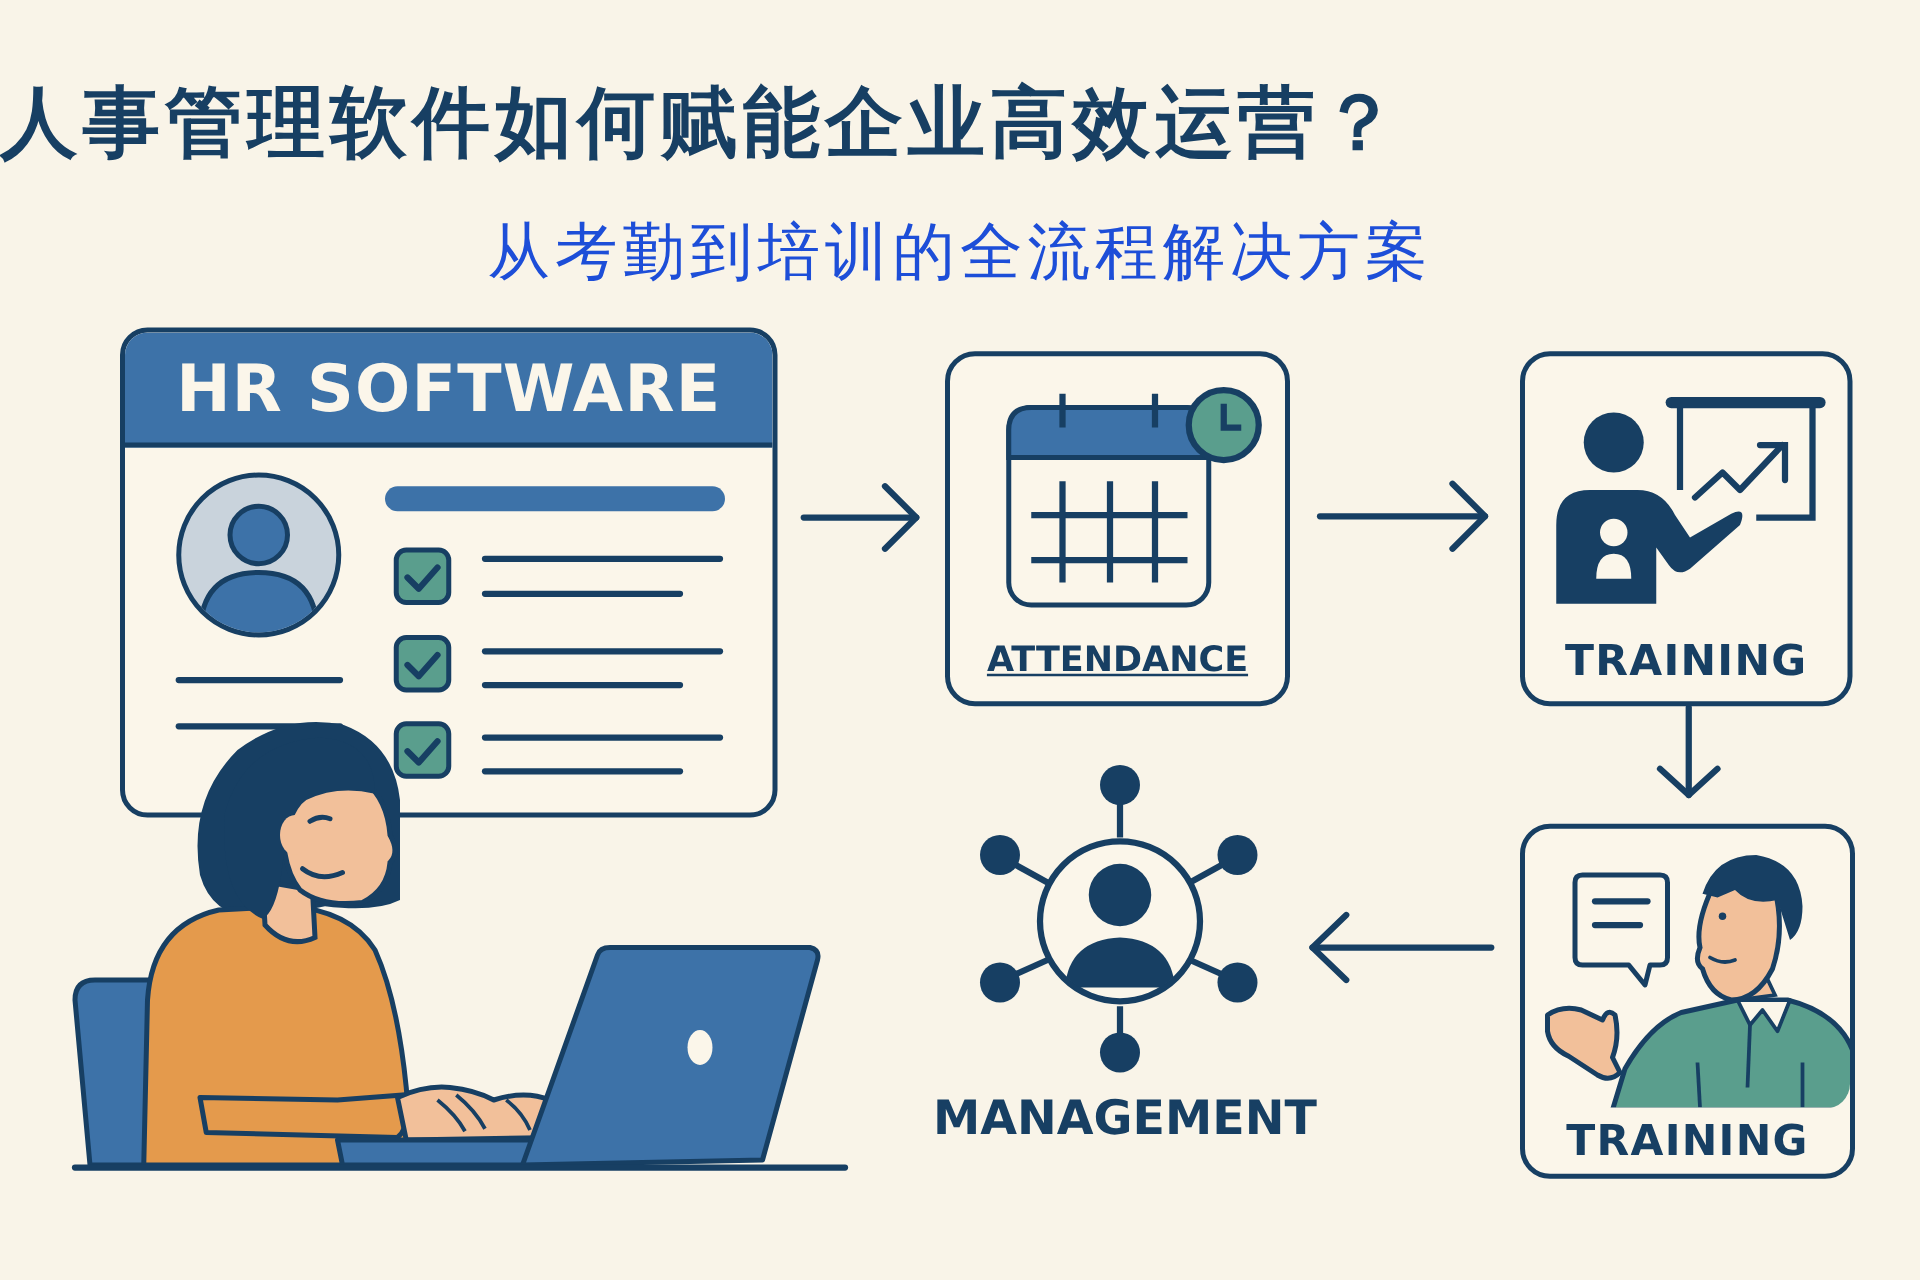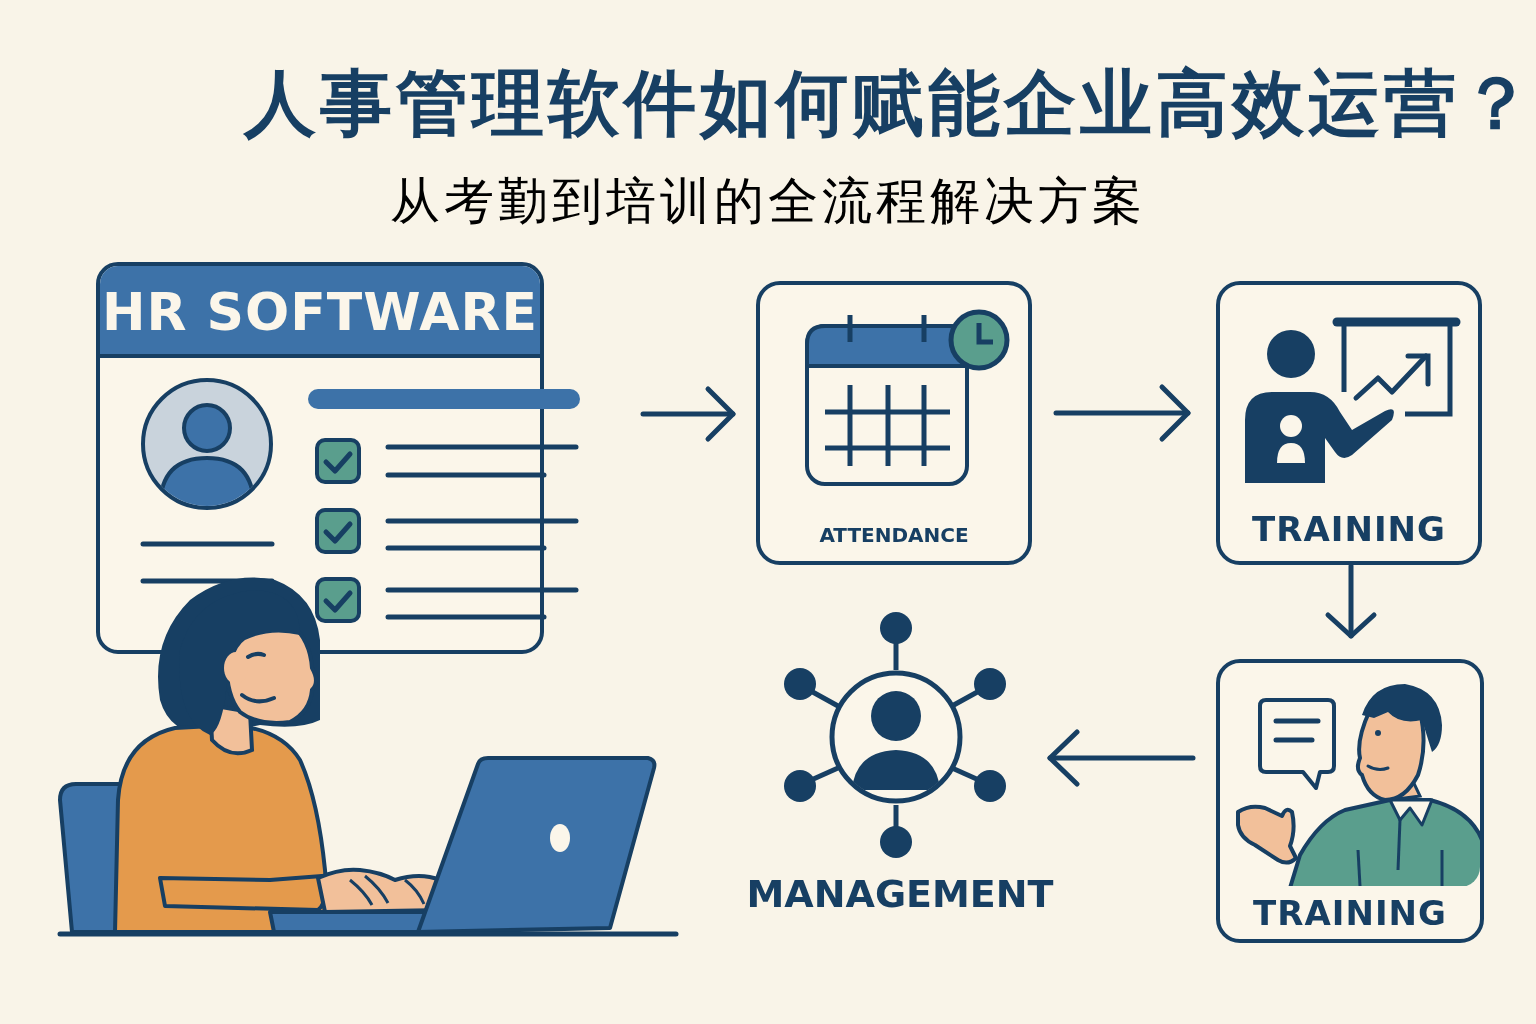--- a/index.html
+++ b/index.html
@@ -3,46 +3,46 @@
 <meta charset="utf-8">
 <style>
   html, body { margin:0; padding:0; }
   body {
     width:1536px; height:1024px; position:relative; overflow:hidden;
     background:#f9f4e8;
     font-family:"DejaVu Sans", sans-serif;
     color:#173f63;
   }
   .title {
-    position:absolute; left:0; width:1536px; top:56px; text-align:right;
-    font-size:72px; font-weight:bold; letter-spacing:4px; color:#173f63;
+    position:absolute; left:0; width:1536px; top:56px; text-align:left;
+    font-size:62px; font-weight:bold; letter-spacing:4px; color:#173f63;
     font-family:"DejaVu Sans", sans-serif;
   }
   .subtitle {
     position:absolute; left:0; width:1536px; top:168px; text-align:center;
-    font-size:50px; letter-spacing:4px; color:#000000;
+    font-size:50px; letter-spacing:4px; color:#1d4ed8;
     font-family:"DejaVu Sans", sans-serif;
   }
   .box {
     position:absolute; border:4px solid #173f63; border-radius:24px;
     background:#fbf6ea; box-sizing:border-box;
   }
   .label {
     position:absolute; left:0; right:0; text-align:center;
     font-weight:bold; color:#173f63; font-family:"DejaVu Sans", sans-serif;
   }
   svg { position:absolute; overflow:visible; }
 </style>
 </head>
 <body>
 
 <div class="title">人事管理软件如何赋能企业高效运营？</div>
 <div class="subtitle">从考勤到培训的全流程解决方案</div>
 
-<div class="box" style="left:96px; top:262px; width:448px; height:392px; border-radius:22px; overflow:hidden;">
+<div class="box" style="left:96px; top:262px; width:526px; height:392px; border-radius:22px; overflow:hidden;">
   <div style="position:absolute; left:0; top:0; right:0; height:88px; background:#3d72a8; border-bottom:4px solid #173f63;">
     <div style="position:absolute; left:0; right:0; top:16px; text-align:center; color:#fbf6ea; font-size:52px; font-weight:bold; letter-spacing:1px; font-family:'DejaVu Sans', sans-serif;">HR SOFTWARE</div>
   </div>
 </div>
 
 <svg style="left:0; top:0;" width="1536" height="1024">
 
   <g>
     <defs>
       <clipPath id="avclip">
@@ -126,21 +126,21 @@
     <line x1="1351" y1="566" x2="1351" y2="636"></line>
     <polyline points="1328,615 1351,636 1374,615"></polyline>
   </g>
   <g fill="none" stroke="#173f63" stroke-width="5" stroke-linecap="round" stroke-linejoin="round">
     <line x1="1193" y1="758" x2="1050" y2="758"></line>
     <polyline points="1077,732 1050,758 1077,784"></polyline>
   </g>
 </svg>
 
 <div class="box" style="left:756px; top:281px; width:276px; height:284px;">
-  <div class="label" style="top:238px; font-size:20px; letter-spacing:0px;">ATTENDANCE</div>
+  <div class="label" style="top:226px; font-size:28px; letter-spacing:0px;text-decoration:underline;">ATTENDANCE</div>
 </div>
 <svg style="left:0; top:0;" width="1536" height="1024">
   <rect x="807" y="326" width="160" height="158" rx="18" fill="#fbf6ea" stroke="#173f63" stroke-width="4"></rect>
   <path d="M807 366 L807 344 Q807 326 825 326 L949 326 Q967 326 967 344 L967 366 Z" fill="#3d72a8" stroke="#173f63" stroke-width="4"></path>
   <line x1="850" y1="315" x2="850" y2="342" stroke="#173f63" stroke-width="5"></line>
   <line x1="924" y1="315" x2="924" y2="342" stroke="#173f63" stroke-width="5"></line>
   <g stroke="#173f63" stroke-width="5">
     <line x1="825" y1="412" x2="950" y2="412"></line>
     <line x1="825" y1="448" x2="950" y2="448"></line>
     <line x1="850" y1="385" x2="850" y2="466"></line>

